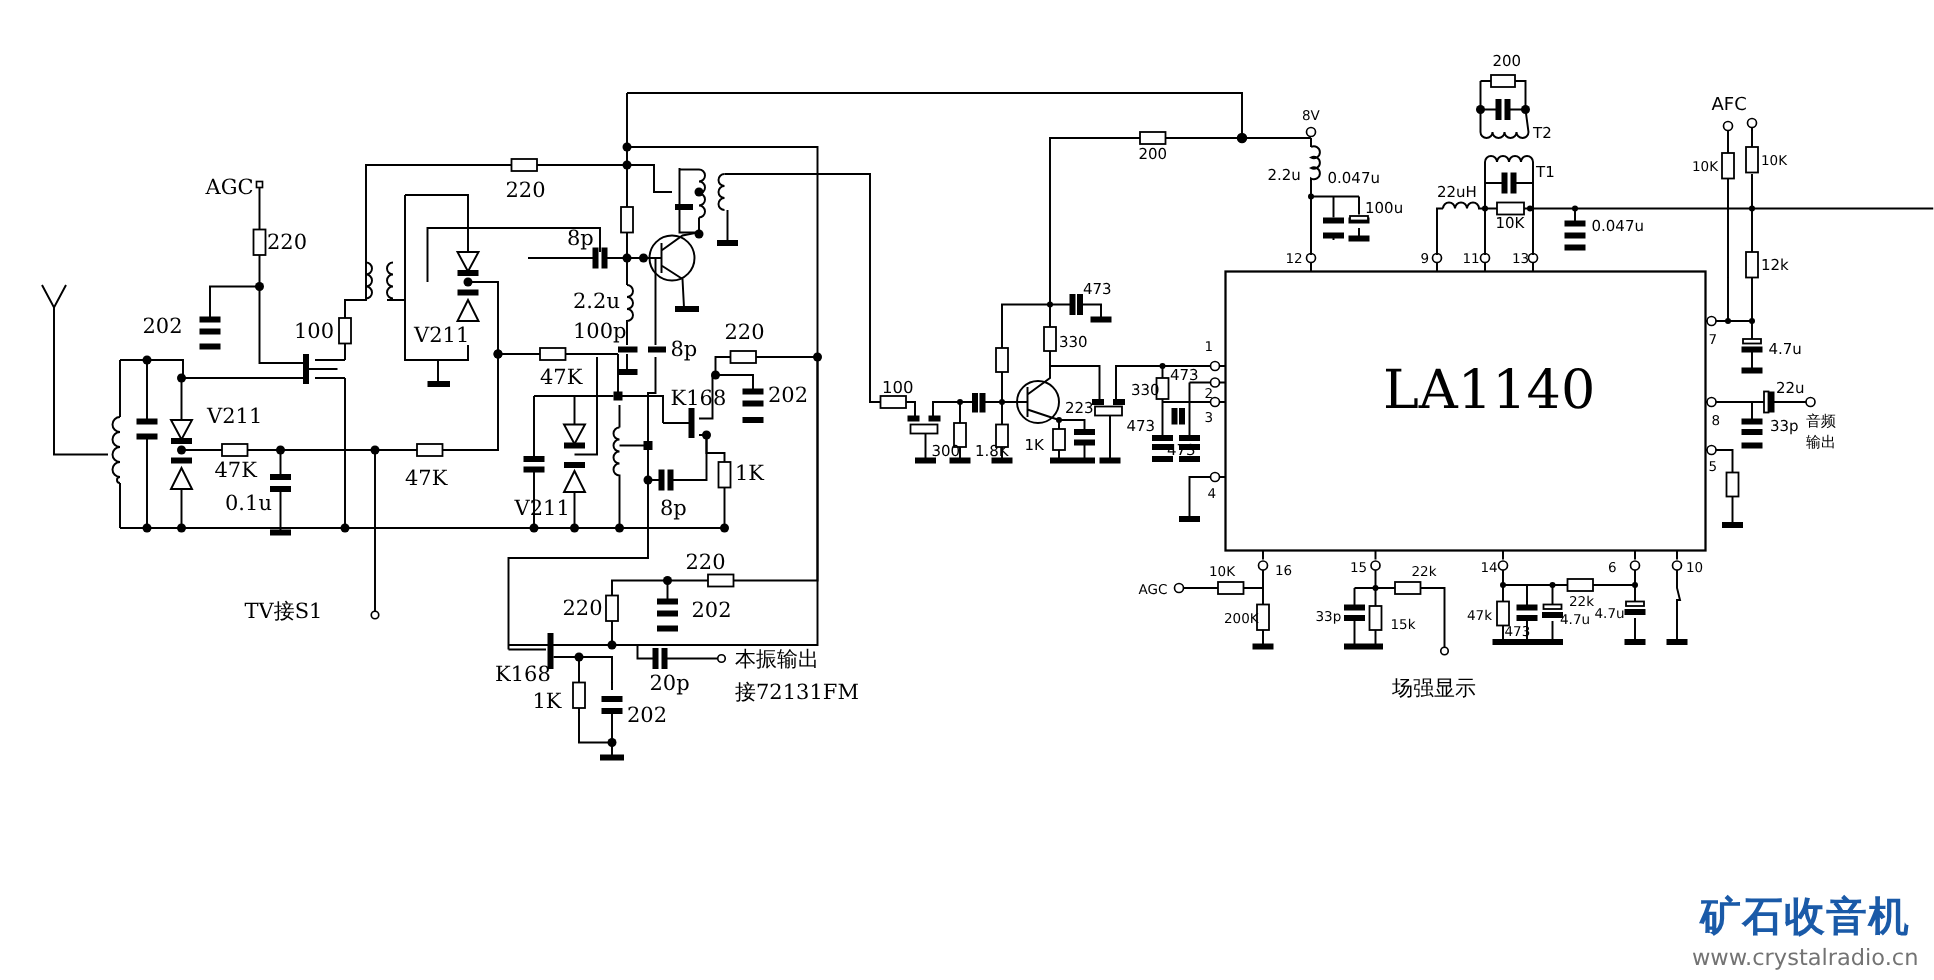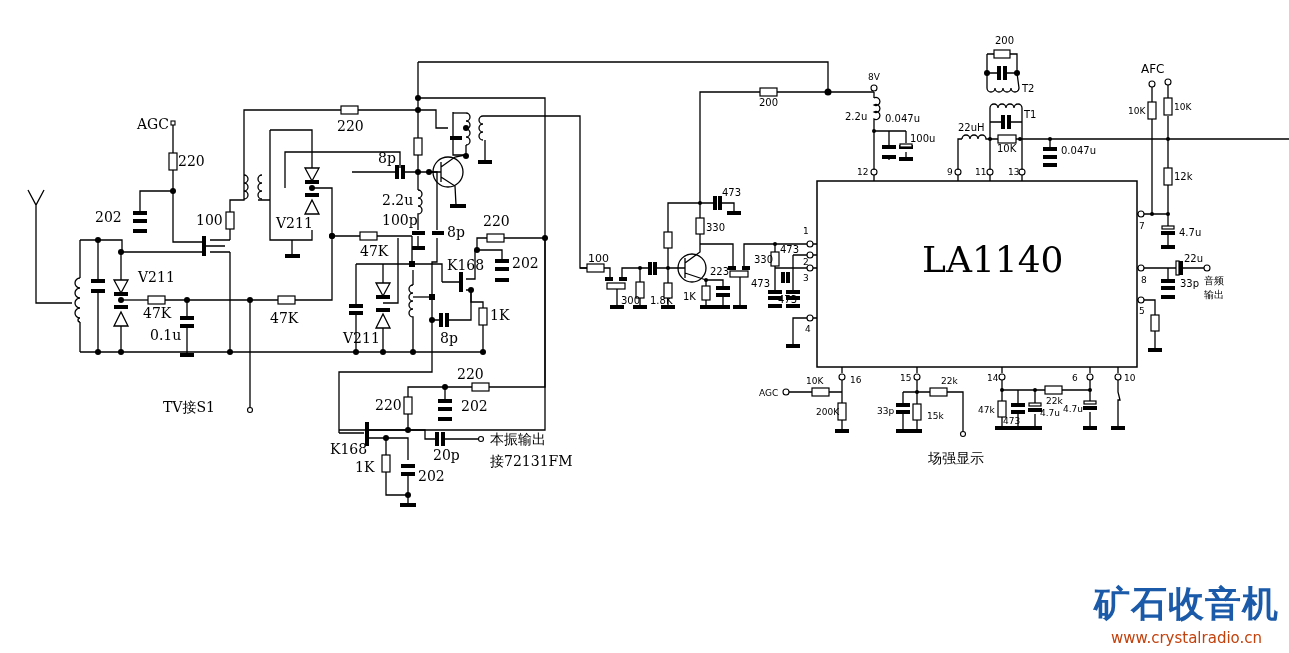--- a/index.html
+++ b/index.html
@@ -7,22 +7,22 @@
   #schematic { position: absolute; left: 0; top: 0; }
   .w { stroke: #000; stroke-width: 1.3; fill: none; }
   .thick { stroke: #000; stroke-width: 4; fill: none; }
   .dot { fill: #000; }
   .res { fill: #fff; stroke: #000; stroke-width: 1.2; }
   .pin { fill: #fff; stroke: #000; stroke-width: 1.1; }
   .lbl-s { font-family: "DejaVu Sans", sans-serif; font-size: 9px; fill: #000; }
   .lbl-m { font-family: "DejaVu Serif", serif; font-size: 14px; fill: #000; }
   .chip-name { font-family: "DejaVu Serif", serif; font-size: 36px; fill: #000; }
   .logo { position: absolute; right: 10px; bottom: 6px; text-align: center; }
-  .logo-cn { font-family: Liberation Serif, serif; font-weight: bold; font-size: 36px; color: #1a5aa8; letter-spacing: 1px; }
-  .logo-url { font-family: "DejaVu Sans", sans-serif; font-size: 15px; color: #c2410c; }
+  .logo-cn { font-family: Liberation Serif, serif; font-weight: bold; font-size: 27px; color: #1a5aa8; letter-spacing: 1px; }
+  .logo-url { font-family: "DejaVu Sans", sans-serif; font-size: 15px; color: #737373; }
 </style>
 </head>
 <body>
 
 <svg id="schematic" width="1289" height="653" viewBox="0 0 1289 653">
 
   <g>
     <path class="w" d="M28 190 L36 205 L44 190 M36 205 L36 303 L72 303"></path>
   </g>
   <g>

